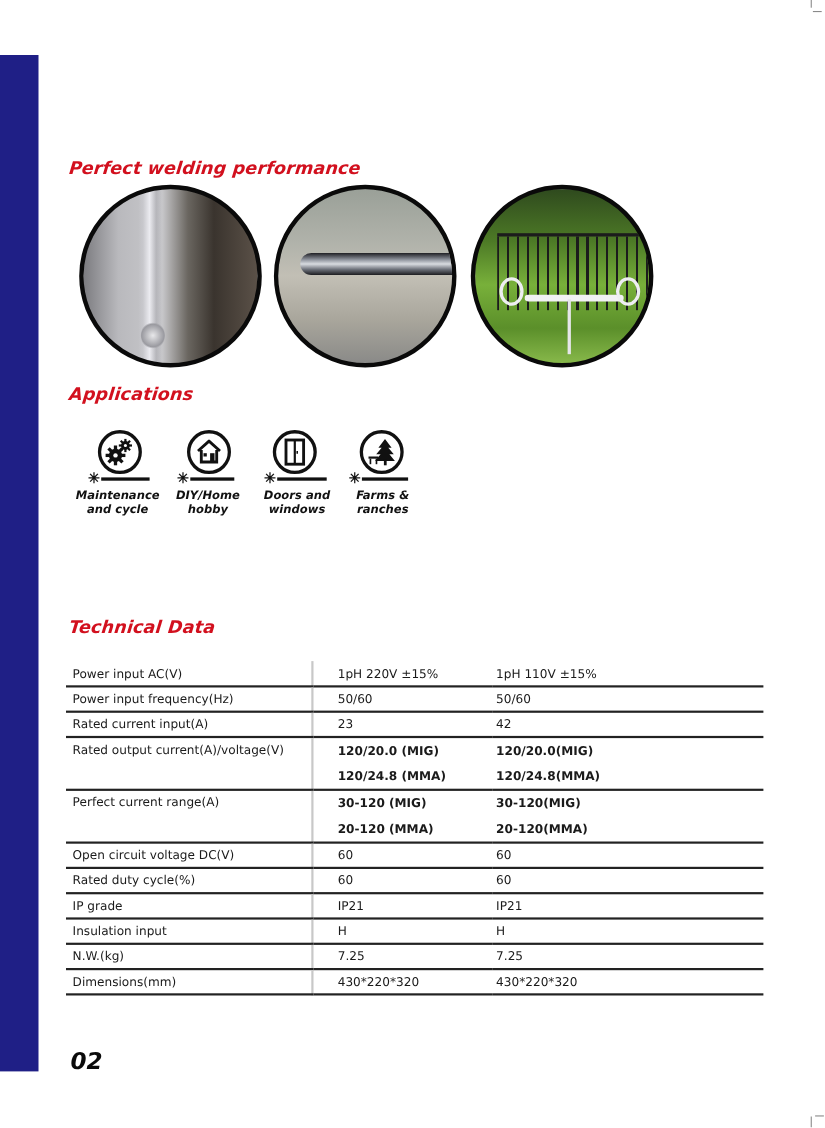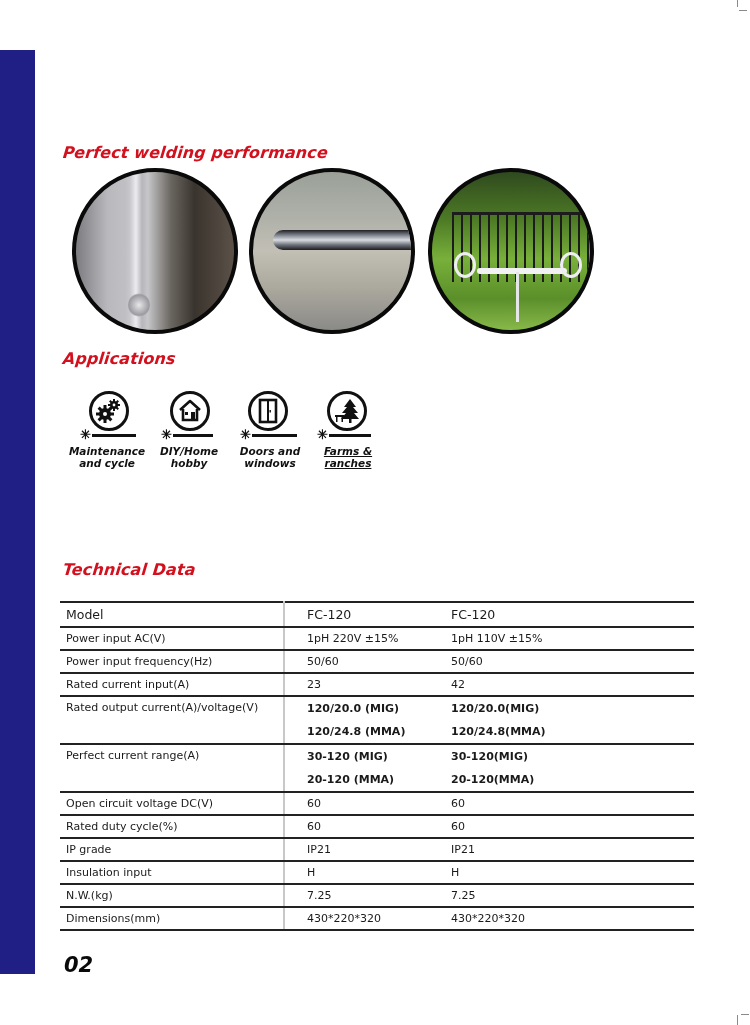--- a/index.html
+++ b/index.html
@@ -180,36 +180,31 @@
       <svg width="28" height="28" viewBox="0 0 28 28">
         <path d="M17 2 L11 10 L14 10 L9 16 L13 16 L8 22 L26 22 L21 16 L25 16 L20 10 L23 10 Z" fill="#111"></path>
         <rect x="16" y="21" width="2.5" height="5" fill="#111"></rect>
         <rect x="2" y="18" width="9" height="2" fill="#111"></rect>
         <rect x="3" y="20" width="1.5" height="5" fill="#111"></rect>
         <rect x="8.5" y="20" width="1.5" height="5" fill="#111"></rect>
       </svg>
     </div>
     <span class="app-spark" style="left:3px;">✳</span>
     <div class="app-line" style="left:15px;width:42px;"></div>
-    <div class="app-label" style="left:-8px;width:84px;text-decoration:underline;">
+    <div class="app-label" style="left:-8px;width:84px;">
       <div>Farms &amp;</div>
       <div>ranches</div>
     </div>
   </div>
 </div>
 
 <div class="section-title" style="top:560px;">Technical Data</div>
 
 <table class="spec-table">
   <tbody>
-      <tr class="head">
-    <td class="c1">Model</td>
-    <td class="c2">FC-120</td>
-    <td class="c3">FC-120</td>
-  </tr>
   <tr>
     <td class="c1">Power input AC(V)</td>
     <td class="c2">1pH 220V ±15%</td>
     <td class="c3">1pH 110V ±15%</td>
   </tr>
   <tr>
     <td class="c1">Power input frequency(Hz)</td>
     <td class="c2">50/60</td>
     <td class="c3">50/60</td>
   </tr>

